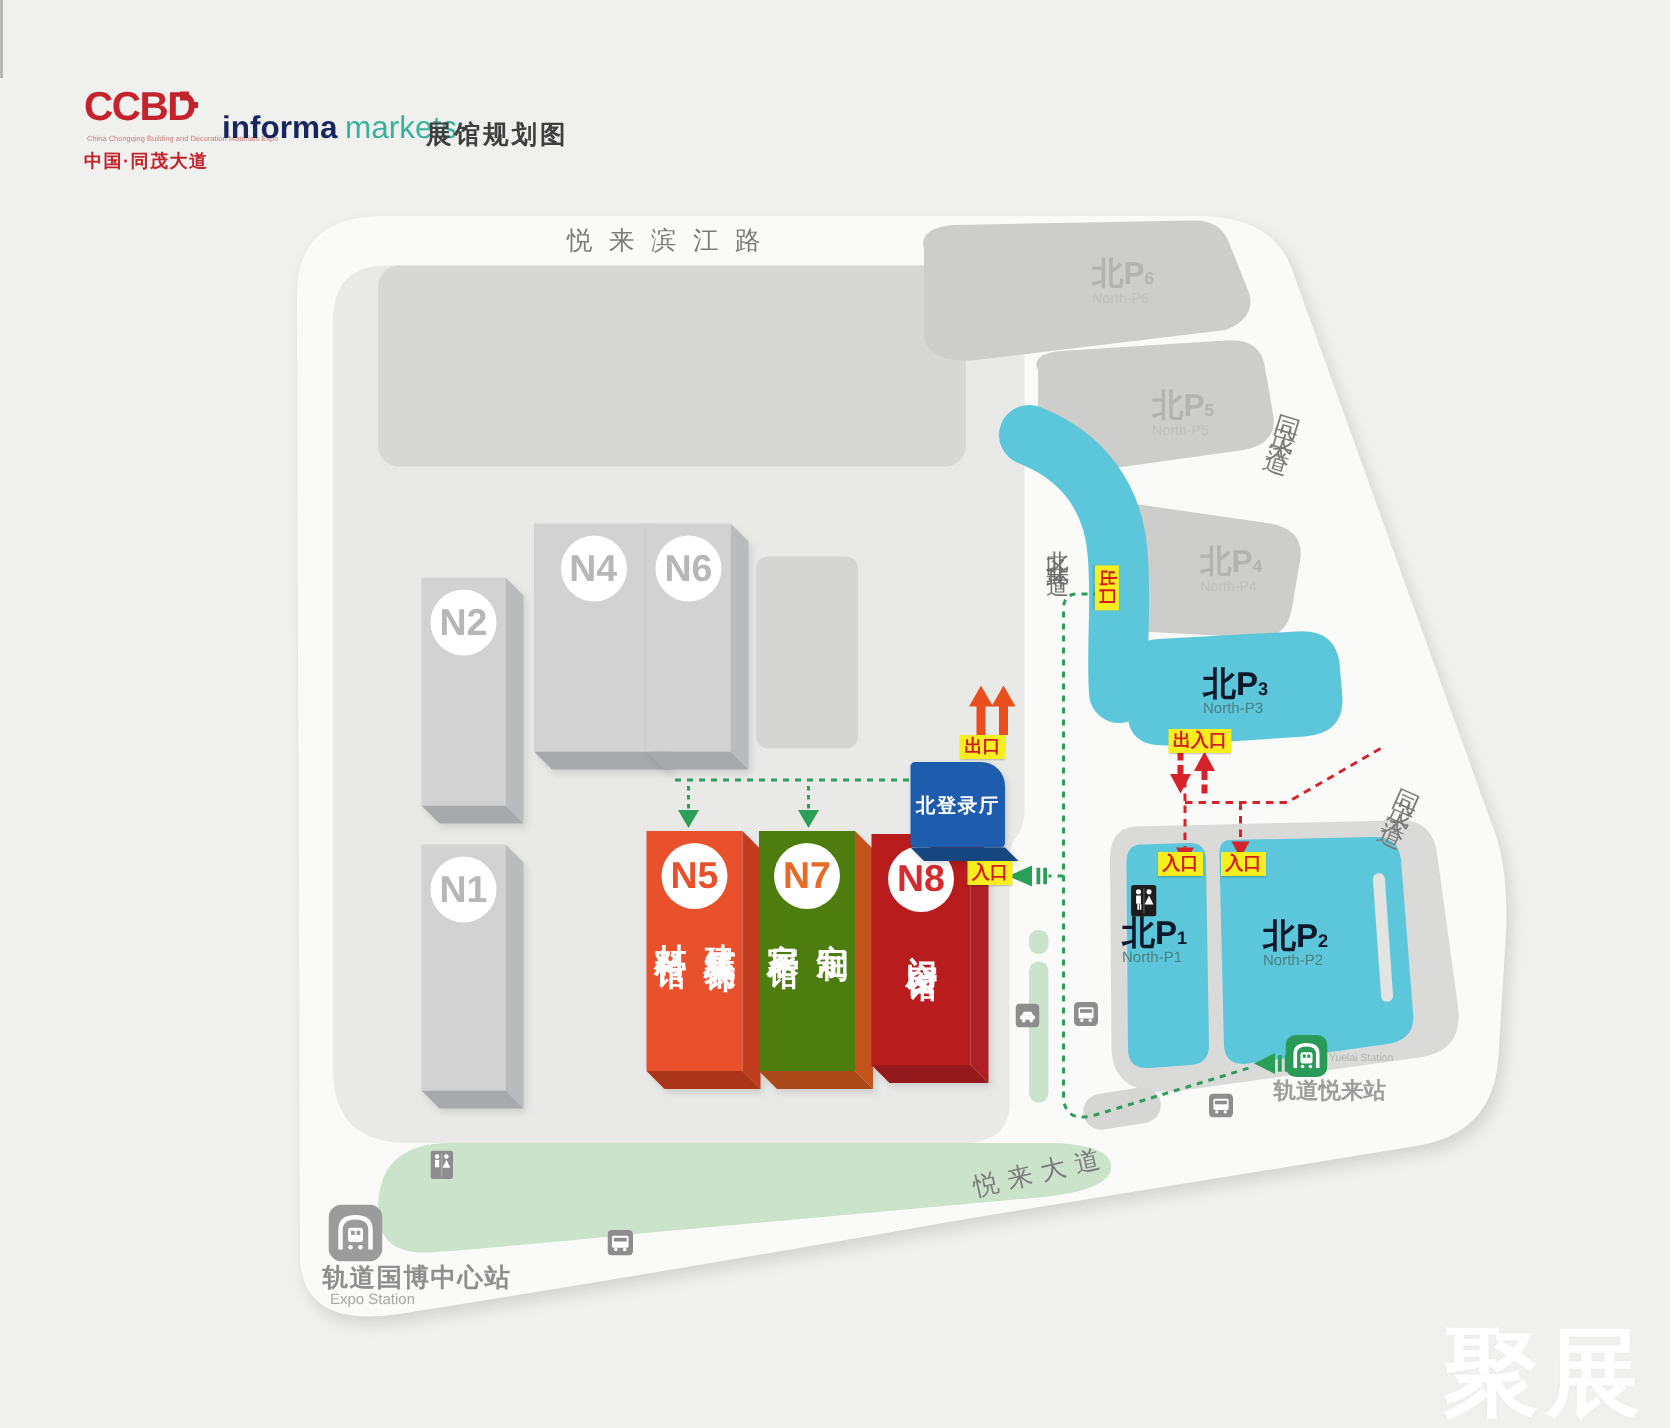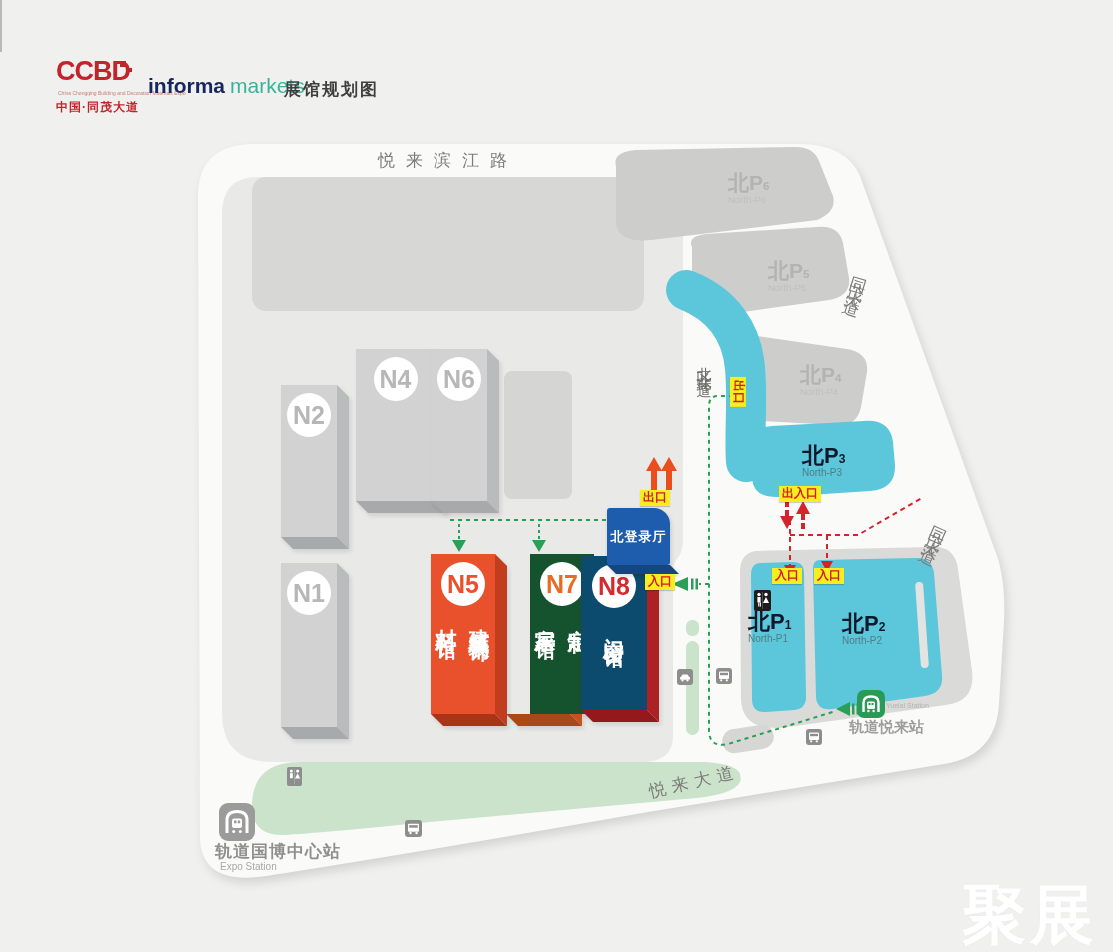--- a/index.html
+++ b/index.html
@@ -47,22 +47,22 @@
   .hall{position:absolute;z-index:3;filter:drop-shadow(2px 3px 2px rgba(0,0,0,.10));}
   .hall .sideR{position:absolute;left:100%;top:0;width:12px;height:100%;transform:skewY(45deg);transform-origin:0 0;}
   .hall .sideB{position:absolute;top:100%;left:0;width:100%;height:12px;transform:skewX(45deg);transform-origin:0 0;}
   .hall .face{position:absolute;left:0;top:0;width:100%;height:100%;display:flex;flex-direction:column;align-items:center;}
   .badge{margin-top:8px;width:44px;height:44px;border-radius:50%;background:#fff;display:flex;align-items:center;justify-content:center;font-size:25px;font-weight:bold;}
   .hgray .face{background:#d2d2d3;}
   .hgray .sideR{background:#babbbd;}
   .hgray .sideB{background:#a8a9ab;}
   .hgray .badge{color:#b7b7b9;}
   #h-n5 .face{background:#e8512c;} #h-n5 .sideR{background:#c13d1d;} #h-n5 .sideB{background:#a93418;} #h-n5 .badge{color:#e8512c;}
-  #h-n7 .face{background:#14532d;margin-left:24px;} #h-n7 .sideR{background:#c4541c;} #h-n7 .sideB{background:#aa4818;} #h-n7 .badge{color:#e76b27;}
-  #h-n8 .face{background:#0c4a6e;} #h-n8 .sideR{background:#ad2024;} #h-n8 .sideB{background:#94191d;} #h-n8 .badge{color:#d32b2f;}
+  #h-n7 .face{background:#4d7c0f;} #h-n7 .sideR{background:#c4541c;} #h-n7 .sideB{background:#aa4818;} #h-n7 .badge{color:#e76b27;}
+  #h-n8 .face{background:#b91c1c;} #h-n8 .sideR{background:#ad2024;} #h-n8 .sideB{background:#94191d;} #h-n8 .badge{color:#d32b2f;}
   .vt{position:absolute;top:58px;writing-mode:vertical-rl;text-orientation:upright;font-weight:bold;font-size:21px;color:#fff;letter-spacing:4px;line-height:1;}
   .c-left{left:5px;} .c-right{right:5px;} .c-center{left:50%;transform:translateX(-50%);top:64px;}
 
   .bldg-flat{left:504px;top:371px;width:68px;height:128px;background:#d5d5d4;border-radius:8px;z-index:2;}
 
   .reg{left:607px;top:508px;width:63px;height:57px;background:#1e5cad;border-radius:3px 16px 3px 3px;z-index:3;display:flex;align-items:center;justify-content:center;filter:drop-shadow(1px 2px 2px rgba(0,0,0,.15));}
   .reg::after{content:"";position:absolute;top:100%;left:0;width:100%;height:9px;background:#15467f;transform:skewX(45deg);transform-origin:0 0;}
   .reg .regtxt{color:#fff;font-size:13px;font-weight:bold;letter-spacing:1px;}
 
   

